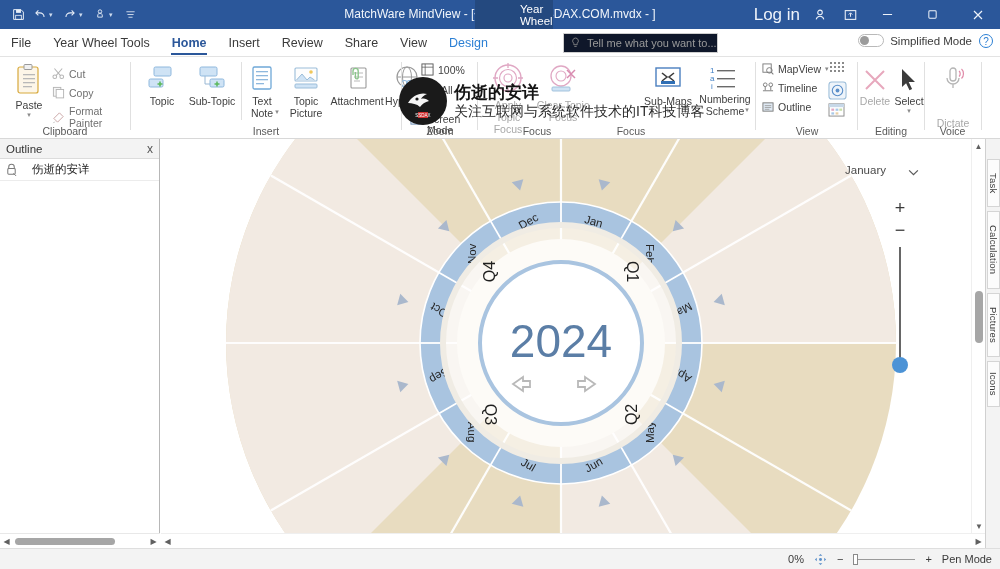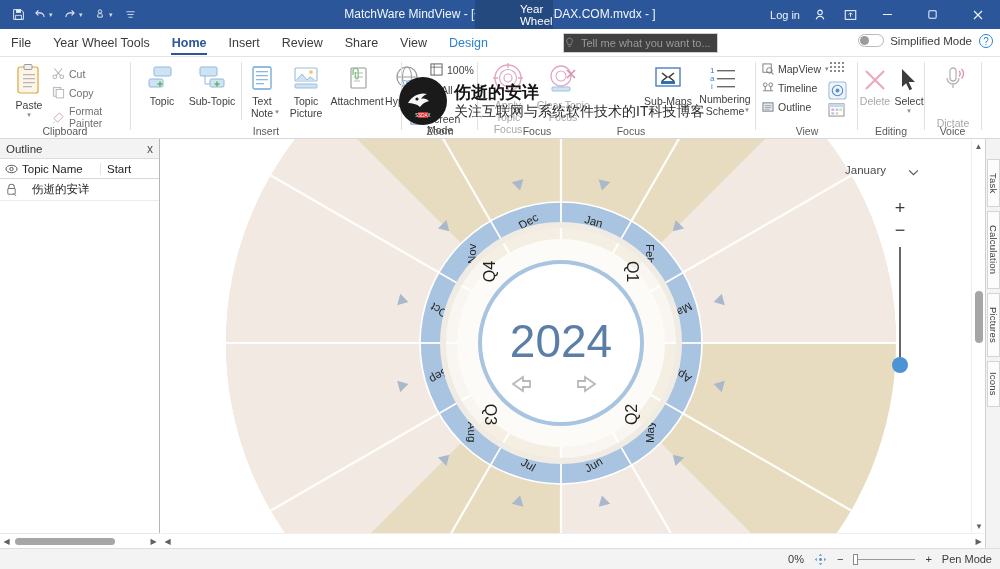--- a/index.html
+++ b/index.html
@@ -30,21 +30,21 @@
   .yearwheel-tab {
     position: absolute; left: 475px; top: 0; width: 78px; height: 29px;
     background: #1f4border; background: #24497f;
     display: flex; align-items: center; justify-content: center;
     font-size: 11.5px; color: #fff; padding-left: 45px;
   }
   .tb-right {
     position: absolute; right: 0; top: 0; height: 29px;
     display: flex; align-items: center; gap: 0px; padding-right: 0px;
   }
-  .login-txt { font-size: 11px; color: #eef3fa; margin-right: 5px; }
+  .login-txt { font-size: 17px; color: #eef3fa; margin-right: 5px; }
   .tb-icon {
     width: 30px; height: 29px; display: flex; align-items: center; justify-content: center;
     color: #eef3fa; font-size: 13px;
   }
   .tb-win {
     width: 45px; height: 29px; display: flex; align-items: center; justify-content: center;
     color: #eef3fa; font-size: 13px;
   }
 
   
@@ -58,22 +58,22 @@
     display: flex; align-items: center; position: relative;
   }
   .tab.active { color: #2b579a; font-weight: bold; }
   .tab.active:after {
     content: ""; position: absolute; left: 10px; right: 10px; bottom: 2px;
     height: 2px; background: #2b579a;
   }
   .tab.design { color: #2b7fd4; }
   .tellme {
     position: absolute; left: 563px; top: 4px; width: 155px; height: 20px;
-    border: 1px solid #cfcfcf; background: #404040; border-radius: 1px;
-    display: flex; align-items: center; gap: 6px;
+    border: 1px solid #cfcfcf; background: #0f172a; border-radius: 1px;
+    display: flex; align-items: center; padding-left: 6px; gap: 6px;
   }
   .tellme .bulb { color: #8a8a8a; font-size: 11px; }
   .tellme .ph { font-size: 11px; color: #9a9a9a; }
   .simpmode {
     position: absolute; right: 28px; top: 5px; display: flex; align-items: center; gap: 6px;
   }
   .toggle {
     width: 26px; height: 13px; border-radius: 7px; background: #fff;
     border: 1px solid #b9b9b9; position: relative;
   }
@@ -458,21 +458,21 @@
             </svg>
         </span>
         <span>Hyperlink</span>
         <span class="caret" style="margin-top:-1px;">▾</span>
       </div>
       <div class="gname">Insert</div>
     </div>
     <div class="gsep" style="left:401px;"></div>
 
     <div class="rgroup" style="left:404px; width:72px;">
-      <div class="smallrow dark" style="left:11px; top:6px;padding-left:15px;">
+      <div class="smallrow dark" style="left:2px; top:6px;padding-left:15px;">
         <span>
           <svg width="13" height="13" viewBox="0 0 14 14">
               <rect x="1" y="1" width="12" height="12" fill="none" stroke="#5a5a5a" stroke-width="1"></rect>
               <path d="M1 4.5h12M4.5 1v12" stroke="#5a5a5a" stroke-width=".8"></path>
             </svg>
         </span>
         <span>100%</span>
       </div>
       <div class="smallrow dark" style="left:6px; top:26px;">
         <span>
@@ -660,30 +660,20 @@
     </div>
     <div class="gsep" style="left:981px;"></div>
   </div>
 
   <div class="main">
 
     <div class="outline">
       <div class="outline-hdr">
         <span>Outline</span>
         <span class="x">x</span>
-      </div>
-      <div class="outline-cols">
-        <span class="eye">
-          <svg width="13" height="10" viewBox="0 0 14 10">
-              <ellipse cx="7" cy="5" rx="6" ry="4" fill="none" stroke="#4a4a4a" stroke-width="1"></ellipse>
-              <circle cx="7" cy="5" r="1.8" fill="none" stroke="#4a4a4a" stroke-width="1"></circle>
-            </svg>
-        </span>
-        <span class="c1">Topic Name</span>
-        <span class="c2">Start</span>
       </div>
       <div class="outline-row">
         <span class="ico">
           <svg width="13" height="13" viewBox="0 0 14 14">
               <path d="M4 6V4.4a3 3 0 016 0V6" fill="none" stroke="#7a7a7a" stroke-width="1.1"></path>
               <rect x="3" y="6" width="8" height="6" rx="1" fill="none" stroke="#7a7a7a" stroke-width="1.1"></rect>
               <path d="M9 11l3.5 3.5" stroke="#7a7a7a" stroke-width="1"></path>
             </svg>
         </span>
         <span class="nm">伤逝的安详</span>

